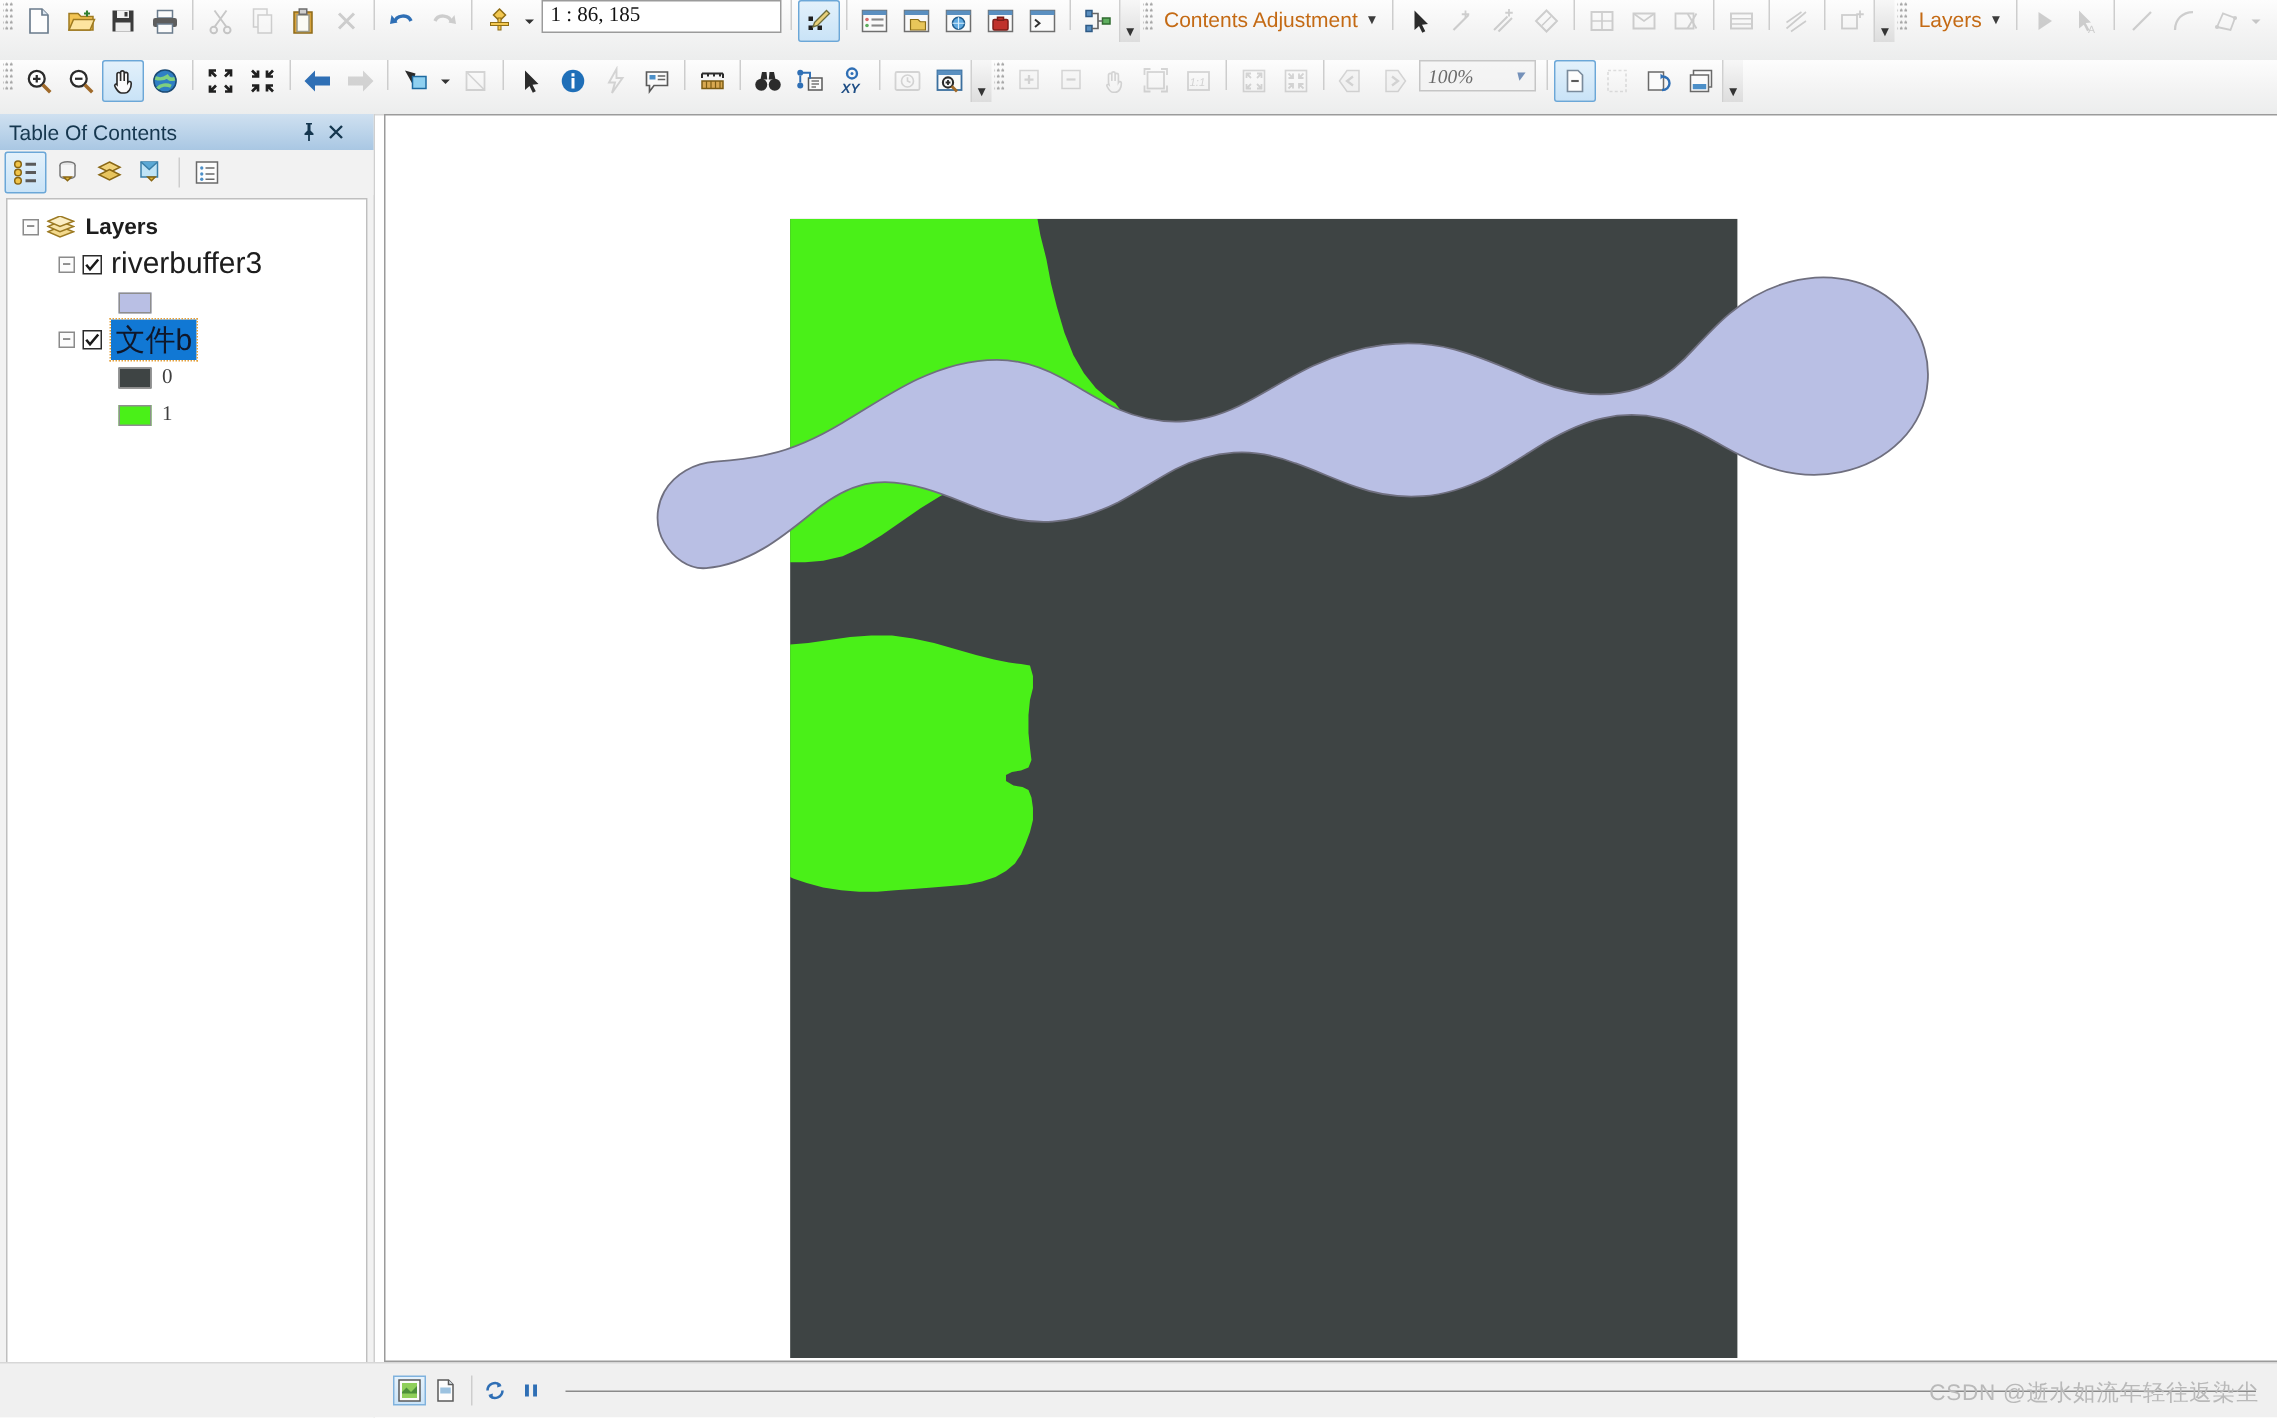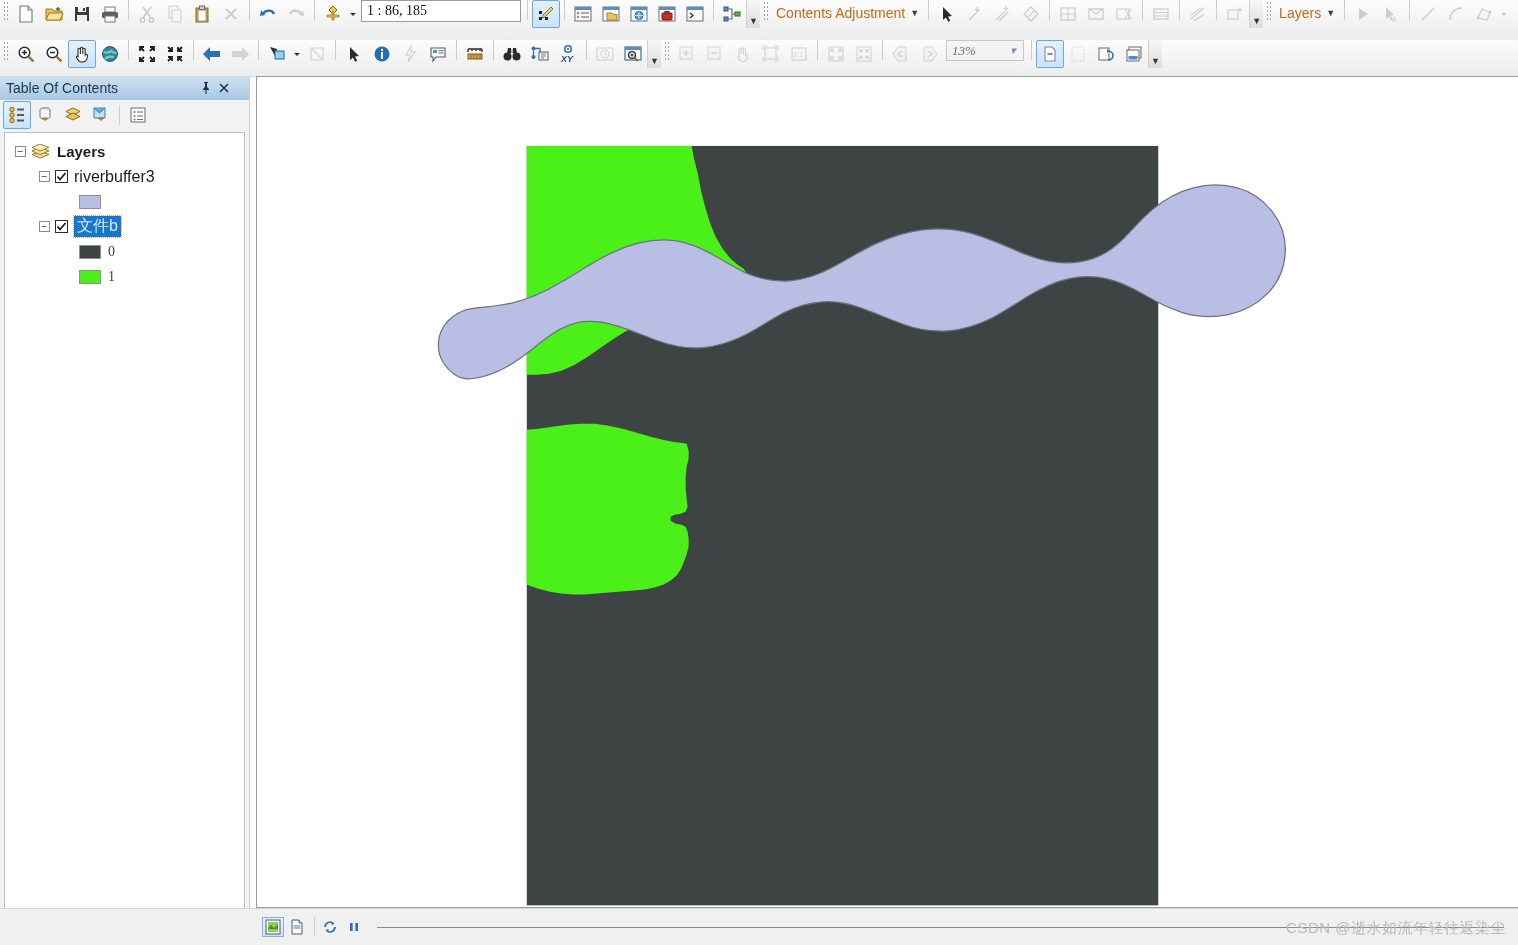--- a/index.html
+++ b/index.html
@@ -118,24 +118,24 @@
     display:flex;align-items:center;justify-content:center;
     font-size:10px;line-height:9px;color:#333;box-sizing:border-box;
   }
   .chkbox{
     width:13px;height:13px;flex:none;margin-right:6px;
     border:1px solid #2b2b2b;background:#fff;
     display:flex;align-items:center;justify-content:center;
     box-sizing:border-box;
   }
   .chkbox svg{display:block;}
-  .tree-label{font-size:16px;color:#1d1d1d;font-family:"Liberation Sans",sans-serif;}
+  .tree-label{font-size:20px;color:#1d1d1d;font-family:"Liberation Sans",sans-serif;}
   .tree-label.root{font-weight:bold;font-size:15px;}
   .tree-label.sel{
-    background:#1178d4;color:#e5e5e5;padding:0 3px;
+    background:#1178d4;color:#0f172a;padding:0 3px;
     outline:1px dotted #e4a03a;outline-offset:0px;
   }
   .swatch{
     width:22px;height:14px;flex:none;border:1px solid #8e8e8e;
     box-sizing:border-box;margin-right:7px;
   }
   .val-label{font-size:14px;color:#3f3f3f;font-family:"Liberation Serif",serif;}
 
   
   #map-frame{
@@ -663,21 +663,21 @@
       </svg>
   </div>
   <div class="tb-btn dis">
     <svg width="22" height="20" viewBox="0 0 22 20">
         <path d="M6 3h8l5 7-5 7H6z" fill="#ececec" stroke="#9a9a9a"></path>
         <path d="M10 7l4 3-4 3" fill="none" stroke="#9a9a9a" stroke-width="1.5"></path>
       </svg>
   </div>
 
   <div class="zoom-combo">
-    <span class="val">13%</span>
+    <span class="val">100%</span>
     <span class="combo-arrow">▾</span>
   </div>
 
   <div class="sep"></div>
   <div class="tb-btn active">
     <svg width="20" height="20" viewBox="0 0 20 20">
         <path d="M5 3h7l3 3v11H5z" fill="#fdfdfd" stroke="#7a8b9c" stroke-width="1.1"></path>
         <path d="M7.5 10h5" stroke="#5a5a5a" stroke-width="1.4"></path>
       </svg>
   </div>

